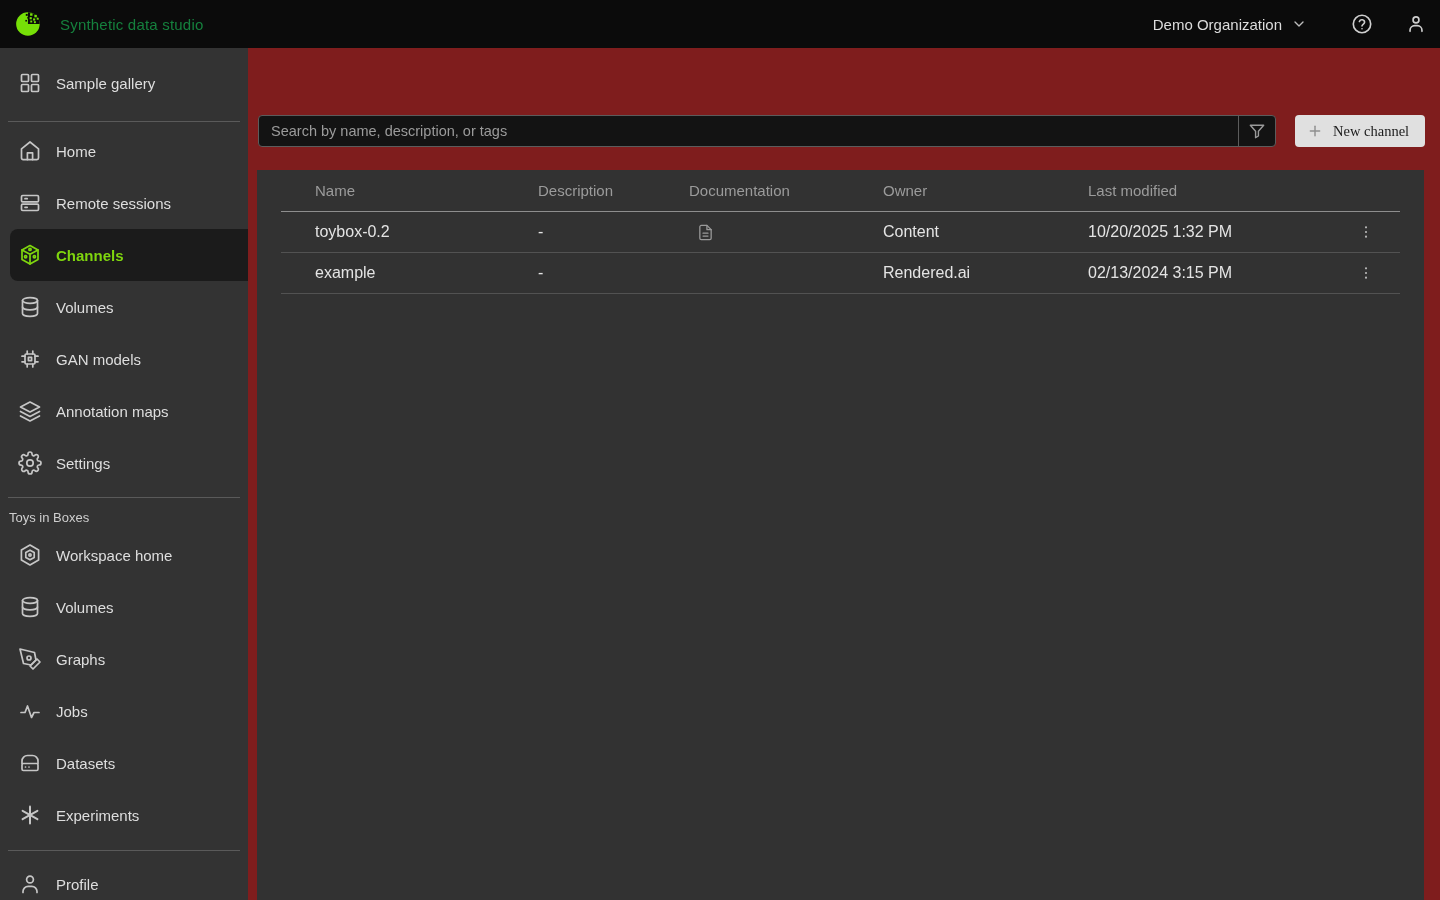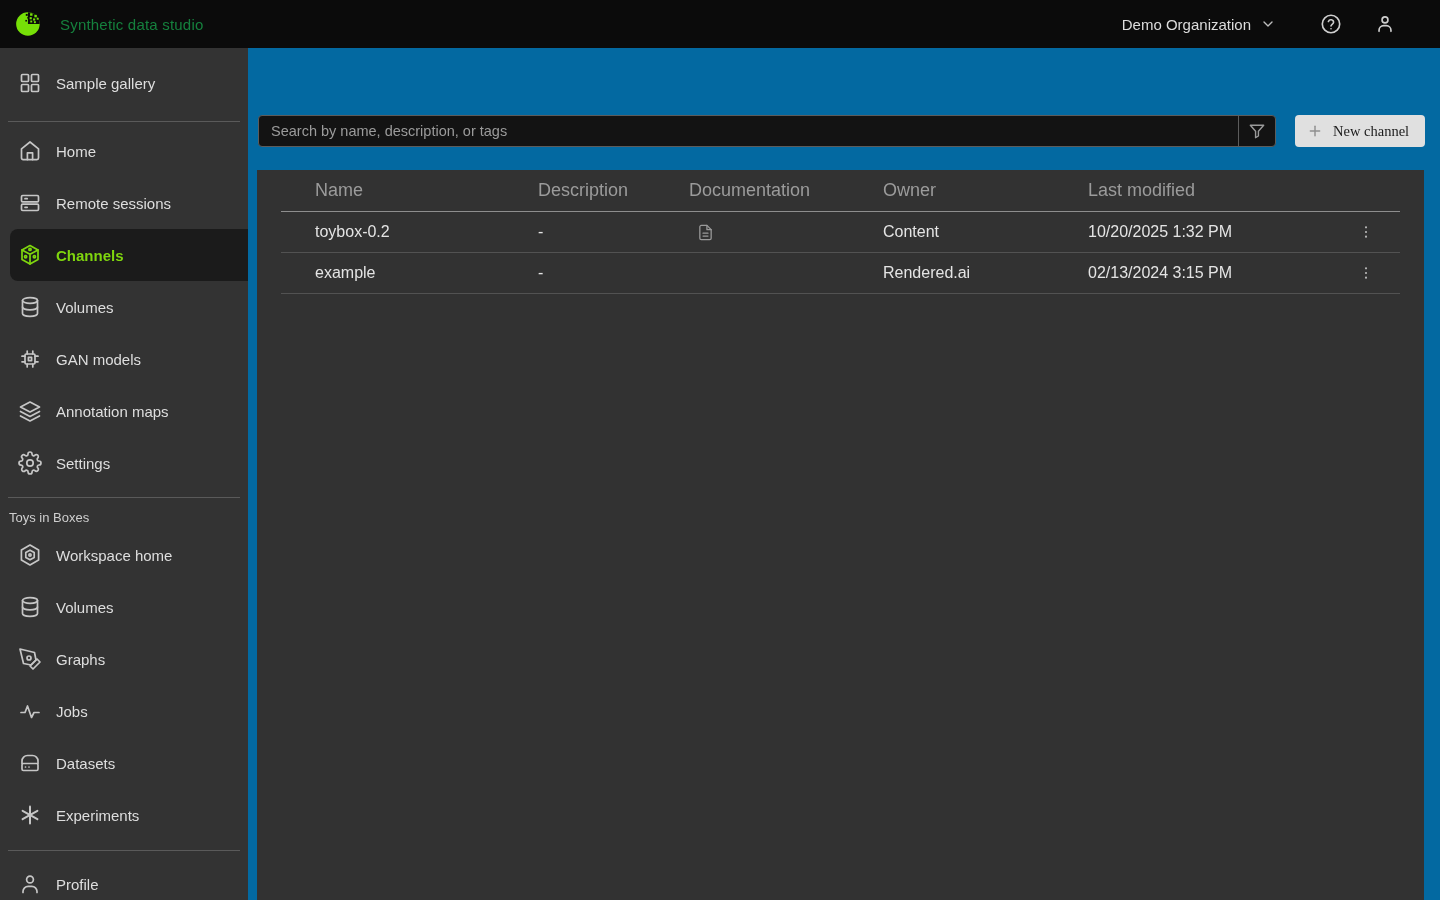--- a/index.html
+++ b/index.html
@@ -4,21 +4,21 @@
 <style>
   * { margin:0; padding:0; box-sizing:border-box; }
   html,body { width:1440px; height:900px; overflow:hidden; background:#1a1a1a;
               font-family:"Liberation Sans", sans-serif; }
 
   
   .topbar { position:absolute; left:0; top:0; width:1440px; height:48px;
             background:#0b0b0b; display:flex; align-items:center; z-index:30; }
   .logo { width:30px; height:30px; margin-left:14px; }
   .app-title { color:#15803d; font-size:15px; margin-left:16px; letter-spacing:.2px; }
-  .topbar-right { margin-left:auto; display:flex; align-items:center; padding-right:44px; }
+  .topbar-right { margin-left:auto; display:flex; align-items:center; padding-right:13px; }
   .org { display:flex; align-items:center; color:#dcdcdc; font-size:15px; cursor:pointer; }
   .org .chev { margin-left:9px; color:#bdbdbd; display:flex; }
   .tb-icon { color:#cfcfcf; display:flex; align-items:center; cursor:pointer; }
   .help-btn { margin-left:44px; }
   .user-btn { margin-left:32px; }
 
   
   .sidebar { position:absolute; left:0; top:48px; width:248px; height:852px;
              background:#333333; padding-top:9px; z-index:20; }
   .side-item { height:52px; display:flex; align-items:center; padding-left:18px;
@@ -28,21 +28,21 @@
                         border-radius:8px 0 0 8px; color:#7fd60e; }
   .side-item.selected .lbl { color:#7fd60e; font-weight:bold; }
   .side-divider { border:none; border-top:1px solid #5a5a5a; margin:12px 8px 3px 8px; }
   .side-divider.d2 { margin:8px 8px 0 8px; }
   .side-divider.d3 { margin:9px 8px 7px 8px; }
   .section-label { color:#cfcfcf; font-size:13px; padding:12px 0 4px 9px; }
   .icon24 { width:24px; height:24px; flex:0 0 24px; }
 
   
   .main { position:absolute; left:225px; top:48px; width:1215px; height:852px;
-          background:#0369a1; }
+          background:#7f1d1d; }
   .page-title { position:absolute; left:33px; top:66px; font-size:22px;
                 color:#7fd60e; font-weight:500; }
 
   .searchbar { position:absolute; left:33px; top:67px; width:1018px; height:32px;
                display:flex; border:1px solid #5c5c5c; border-radius:4px;
                background:#131313; overflow:hidden; }
   .searchbar input { flex:1; background:transparent; border:none; outline:none;
                      color:#e6e6e6; font-size:14.5px; padding:0 12px;
                      font-family:"Liberation Sans", sans-serif; }
   .searchbar input::placeholder { color:#9b9b9b; }
@@ -54,21 +54,21 @@
              align-items:center; gap:10px; font-size:14.5px; color:#1a1a1a;
              font-family:Liberation Serif, serif; cursor:pointer; font-weight:500; }
   .new-btn .plus { color:#8f8f8f; display:flex; }
 
   
   .panel { position:absolute; left:32px; top:122px; width:1167px; height:730px;
            background:#323232; padding:0 24px; }
   .t-header, .t-row { display:grid;
       grid-template-columns:257px 151px 194px 205px 230px 1fr; align-items:center; }
   .t-header { height:42px; border-bottom:1px solid #8e8e8e;
-              color:#9b9b9b; font-size:18px; }
+              color:#9b9b9b; font-size:15px; }
   .t-row { height:41px; border-bottom:1px solid #525252; color:#e4e4e4;
            font-size:16px; cursor:pointer; }
   .cell-name { padding-left:34px; }
   .doc-icon-wrap { color:#9a9a9a; display:flex; padding-left:8px; }
   .cell-actions { display:flex; justify-content:flex-end; padding-right:24px; }
   .kebab { color:#b9b9b9; display:flex; cursor:pointer; padding:2px; }
 </style>
 </head>
 <body>
 

